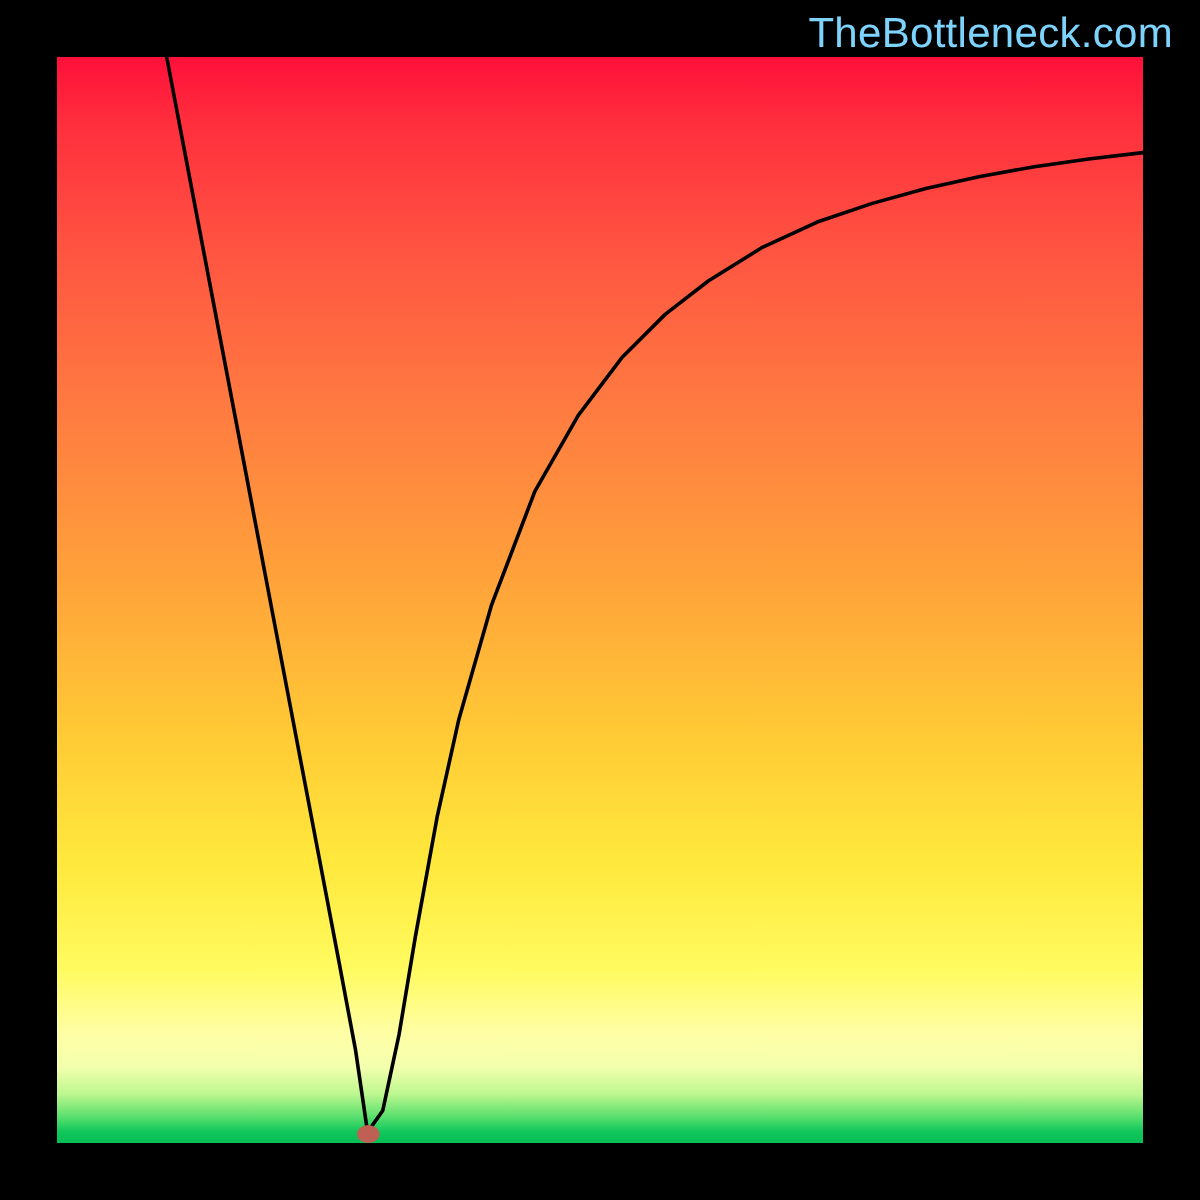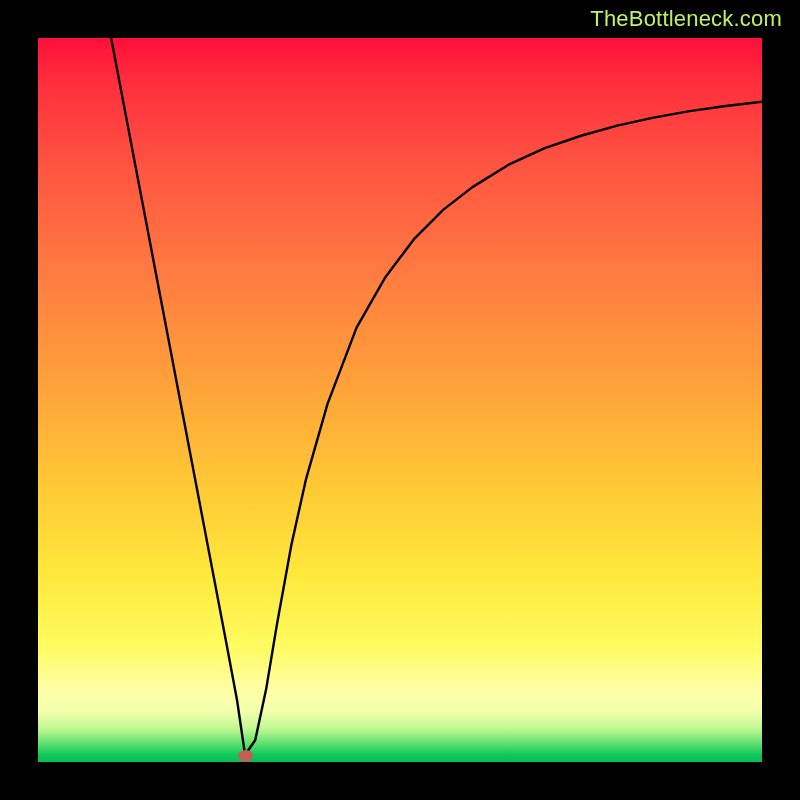--- a/index.html
+++ b/index.html
@@ -41,22 +41,22 @@
       #bdf78f 95.5%,
       #5ee06f 97.5%,
       #0fc75b 99%,
       #07bd56 100%
     );
   }
   .watermark {
     position: absolute;
     top: 6px;
     right: 18px;
-    color: #bef264;
-    font-size: 22px;
+    color: #7dd3fc;
+    font-size: 28px;
     letter-spacing: 0.2px;
     font-weight: 400;
     text-align: right;
   }
   svg.curve {
     position: absolute;
     left: 0;
     top: 0;
     width: 724px;
     height: 724px;

